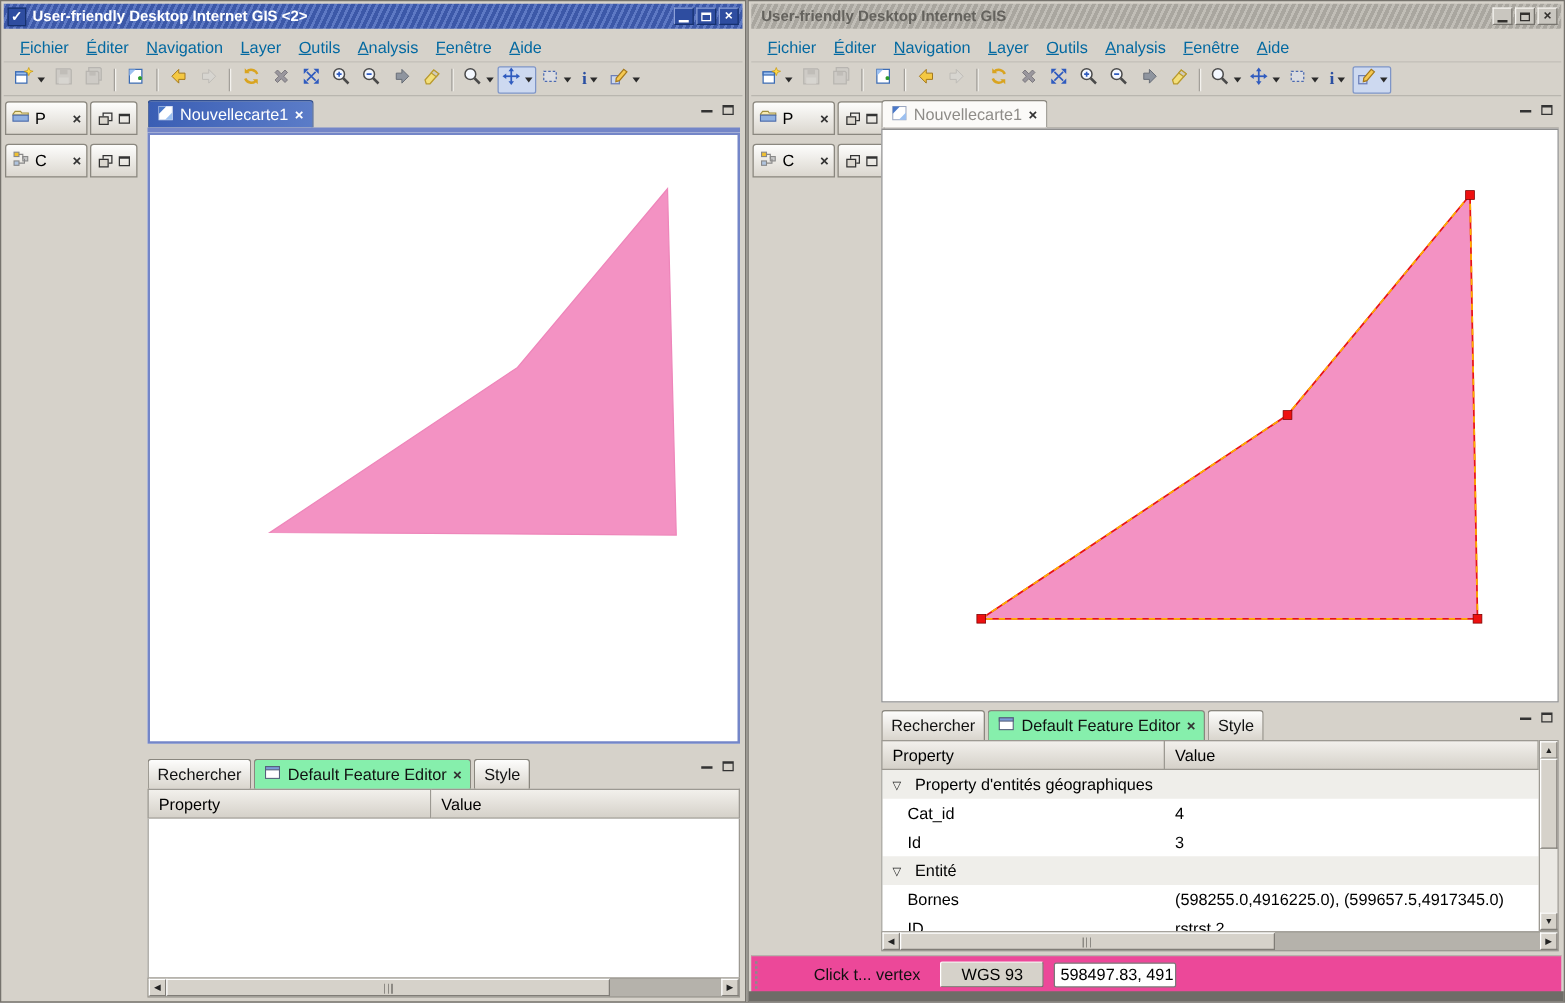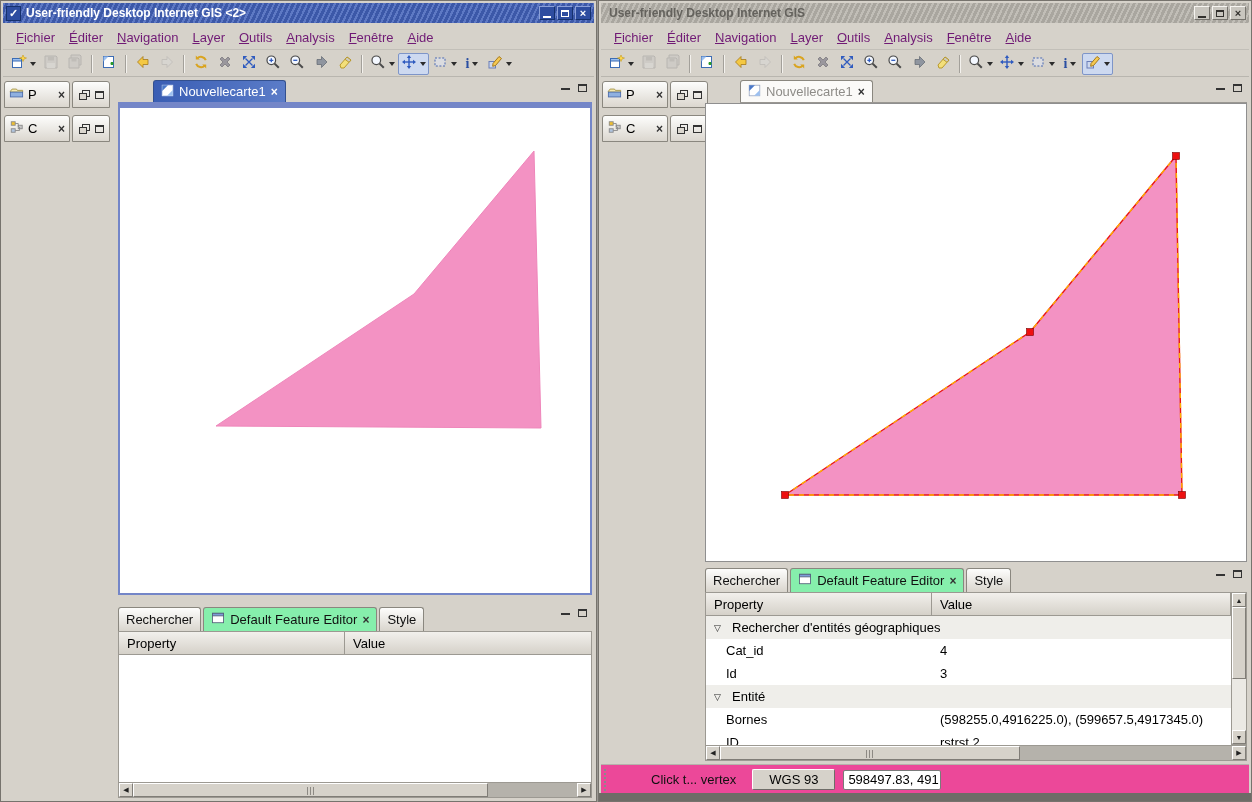--- a/index.html
+++ b/index.html
@@ -24,21 +24,21 @@
   .win-btn { width:16px; height:14px; display:flex; align-items:center; justify-content:center;
              font-size:11px; font-weight:bold; line-height:12px; }
   .titlebar.active .win-btn { background:#2e4da0; color:#fff; border:1px solid; border-color:#8ba0d8 #16316e #16316e #8ba0d8; }
   .titlebar.inactive .win-btn { background:#c9c6bf; color:#33312e; border:1px solid; border-color:#f6f4f0 #76736d #76736d #f6f4f0; }
   .g-min { display:block; width:8px; height:2px; background:currentColor; margin-top:7px; }
   .g-max { display:block; width:8px; height:7px; border:1px solid currentColor; border-top:2px solid currentColor; }
 
   .menubar { position:absolute; left:2px; right:2px; top:24px; height:25px;
              display:flex; align-items:center; padding-left:6px; background:#d6d2ca;
              border-bottom:1px solid #c2bfb8; }
-  .menu-item { padding:2px 7px; font-size:13px; color:#701a75; white-space:nowrap; }
+  .menu-item { padding:2px 7px; font-size:13px; color:#0369a1; white-space:nowrap; }
   .menu-item u { text-decoration:underline; }
 
   .toolbar { position:absolute; left:2px; right:2px; top:50px; height:26px;
              display:flex; align-items:center; padding-left:5px; background:#d6d2ca;
              border-bottom:1px solid #b9b6af; }
   .tbtn { height:22px; min-width:24px; padding:0 2px; display:inline-flex; align-items:center;
           justify-content:center; border:1px solid transparent; border-radius:2px; }
   .tbtn.selected { background:#cdd9f0; border-color:#7e95c8; }
   .tbtn.disabled { opacity:.45; filter:grayscale(80%); }
   .tbsep { width:2px; height:18px; margin:0 4px; border-left:1px solid #a3a09a; border-right:1px solid #f4f2ee; }
@@ -62,21 +62,21 @@
   .ico-min { width:9px; height:4px; border-bottom:2px solid #333; }
   .ico-max { width:9px; height:8px; border:1px solid #333; border-top:2px solid #333; }
   .ico-restore { position:relative; width:11px; height:10px; }
   .ico-restore::before { content:""; position:absolute; right:0; top:0; width:6px; height:5px; border:1px solid #333; }
   .ico-restore::after  { content:""; position:absolute; left:0; bottom:0; width:6px; height:5px; border:1px solid #333; background:#dbd7cf; }
 
   
   .editor { position:absolute; }
   #win-left  .editor { left:117px; top:79px; width:474px; height:515px; }
   #win-right .editor { left:106px; top:79px; width:542px; height:482px; }
-  .etabrow { position:relative; height:22px;margin-left:35px; }
+  .etabrow { position:relative; height:22px; }
   #win-right .etabrow { height:23px; border-bottom:1px solid #9a9792; }
   .tab { display:inline-flex; align-items:center; gap:5px; height:100%; padding:0 7px;
          border:1px solid #8a877f; border-bottom:none; border-radius:3px 3px 0 0;
          background:linear-gradient(#fdfdfc,#d9d5cd); font-size:13px; color:#111; }
   .tab.active-blue { background:linear-gradient(90deg,#3a5eb4,#5b7cc8); color:#fff; border-color:#33508f; }
   .tab.inactive-editor { background:#fbfaf8; color:#8e8c88; }
   .corner-btns { position:absolute; right:5px; top:4px; display:flex; gap:8px; align-items:center; }
   .editor-strip { height:4px; background:#7486c8; }
   .map-canvas { position:absolute; left:0; right:0; bottom:0; background:#fff; }
   #win-left  .map-canvas { top:26px; border:2px solid #7486c8; }
@@ -625,21 +625,21 @@
           <span class="ico-max"></span>
         </span>
       </div>
       <div class="table-head">
         <span class="th prop">Property</span>
         <span class="th val">Value</span>
       </div>
       <div class="rows" id="feature-rows">
           <div class="cat-row">
             <span class="expander">▽</span>
-            <span class="cat-label">Rechercher d'entités géographiques</span>
+            <span class="cat-label">Property d'entités géographiques</span>
           </div>
           <div class="data-row">
             <span class="prop">Cat_id</span>
             <span class="val">4</span>
           </div>
           <div class="data-row">
             <span class="prop">Id</span>
             <span class="val">3</span>
           </div>
           <div class="cat-row">

